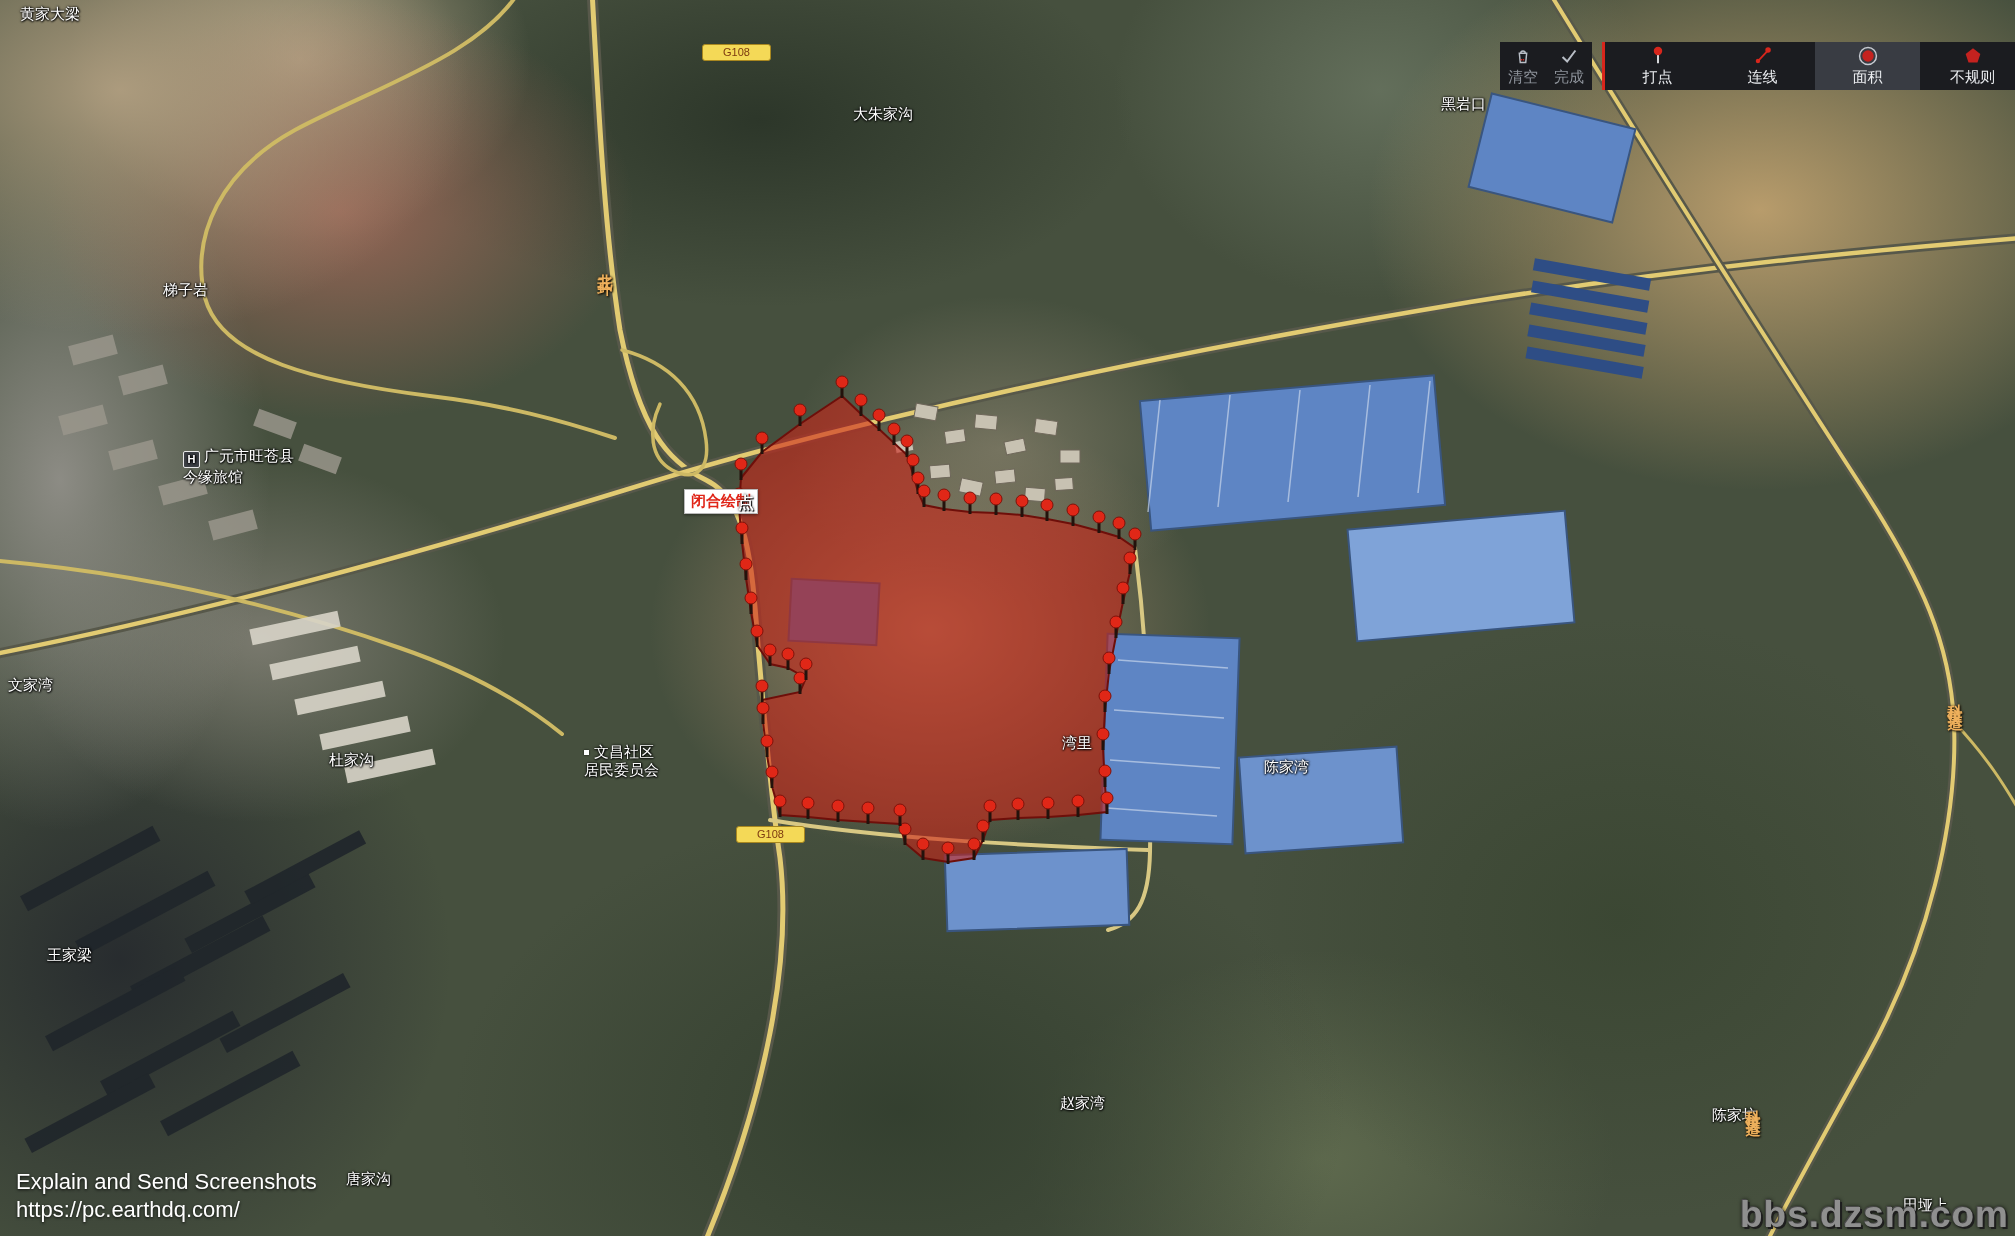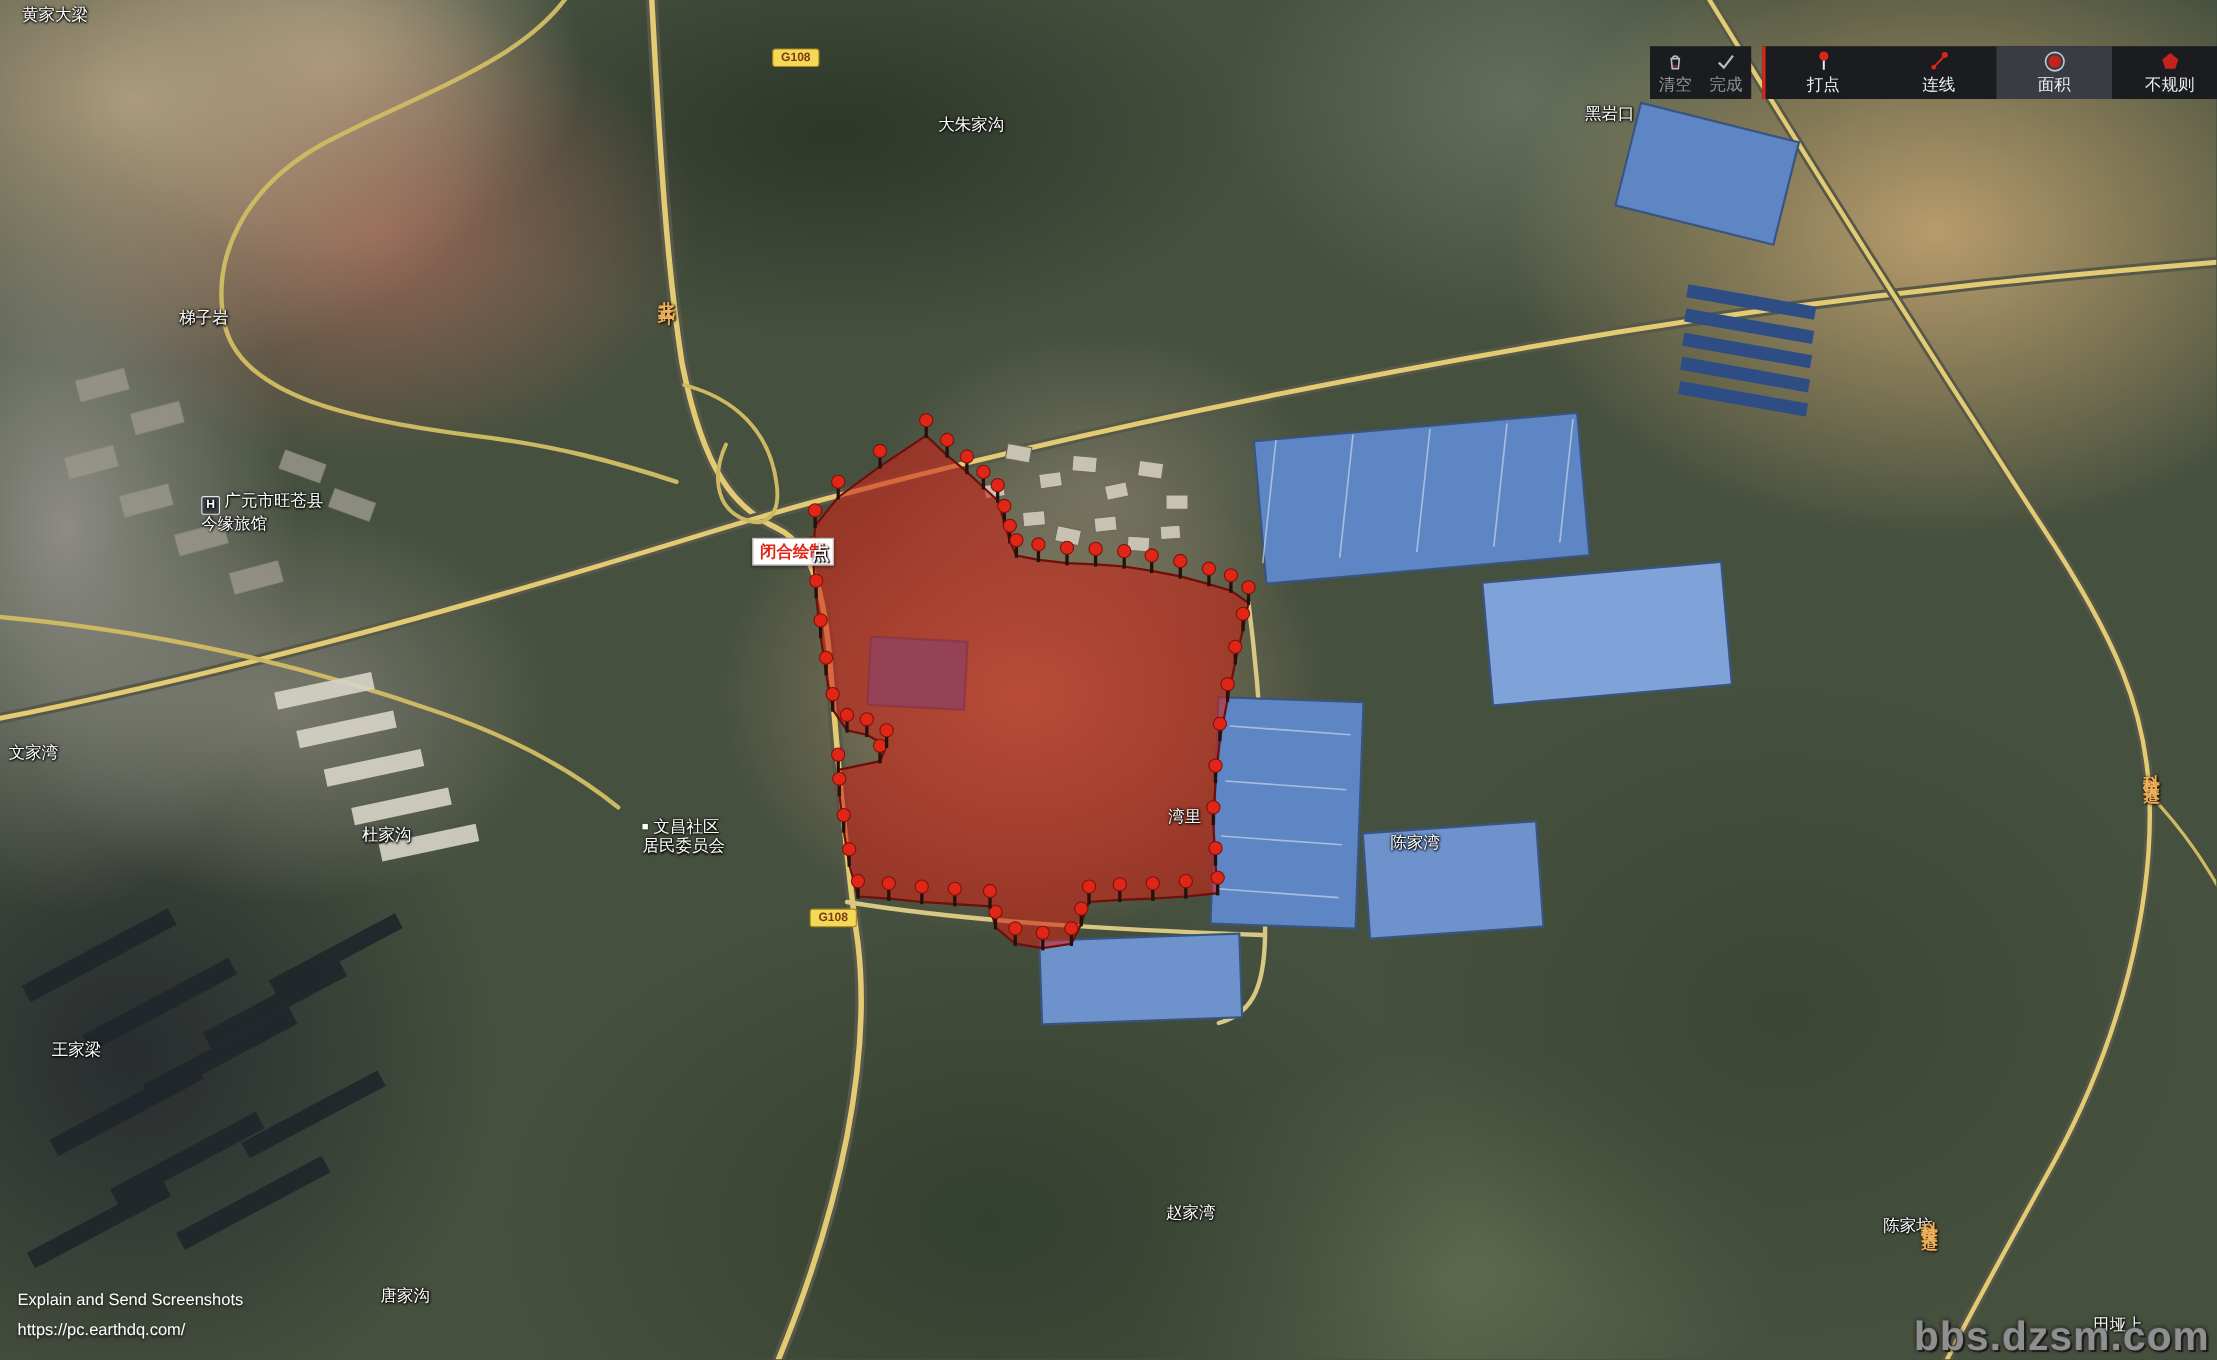--- a/index.html
+++ b/index.html
@@ -32,22 +32,22 @@
   #label-layer{position:absolute;inset:0;z-index:2;pointer-events:none;}
   .lbl{
     position:absolute;color:#fff;font-size:15px;line-height:18px;white-space:nowrap;
     text-shadow:0 1px 2px #000,0 0 3px #000,1px 0 2px #000;
   }
   .lbl.vroad{
     writing-mode:vertical-rl;color:#eeb05c;font-weight:bold;letter-spacing:4px;
     text-shadow:0 0 3px #3a2a10,1px 1px 2px #000;
   }
   .lbl.shield{
-    background:#f4d957;color:#7c3a10;font-size:11px;font-weight:bold;line-height:13px;
-    padding:1px 7px;border-radius:3px;border:1px solid #a8871f;text-shadow:none;
+    background:#f4d957;color:#7c3a10;font-size:11px;font-weight:normal;line-height:13px;
+    padding:1px 20px;border-radius:3px;border:1px solid #a8871f;text-shadow:none;
   }
   .chip-h{
     display:inline-block;width:15px;height:15px;background:#3c3f44;border:1px solid #e8e8e8;
     color:#fff;font-size:11px;font-weight:bold;text-align:center;line-height:15px;
     border-radius:2px;margin-right:4px;vertical-align:-2px;
   }
   .chip-dot{
     display:inline-block;width:5px;height:5px;background:#fff;margin-right:5px;
     vertical-align:2px;box-shadow:0 0 2px #000;
   }
@@ -71,21 +71,21 @@
     background:transparent;border:none;cursor:pointer;padding:2px 0 3px;
   }
   .tb-left .tb-btn{width:46px;}
   .tb-right .tb-btn{width:105px;align-items:center;}
   .tb-btn.active{background:#393c43;}
   .tbi{width:22px;height:22px;display:block;}
   .tbl{font-size:15px;color:#eceef1;font-family:"Liberation Sans",sans-serif;}
   .tb-left .tbl{color:#8f949c;}
   
   .credit{
-    position:absolute;left:16px;bottom:12px;z-index:10;color:#fff;font-size:15px;line-height:28px;
+    position:absolute;left:16px;bottom:12px;z-index:10;color:#fff;font-size:22px;line-height:28px;
     text-shadow:0 1px 3px rgba(0,0,0,.85);
   }
   .watermark{
     position:absolute;right:6px;bottom:0px;z-index:10;font-size:37px;font-weight:bold;color:#8f8f8f;
     letter-spacing:1px;
     text-shadow:2px 2px 0 #1e1e1e,-1px -1px 0 #4a4a4a,0 0 4px #000;
   }
 </style>
 </head>
 <body>

